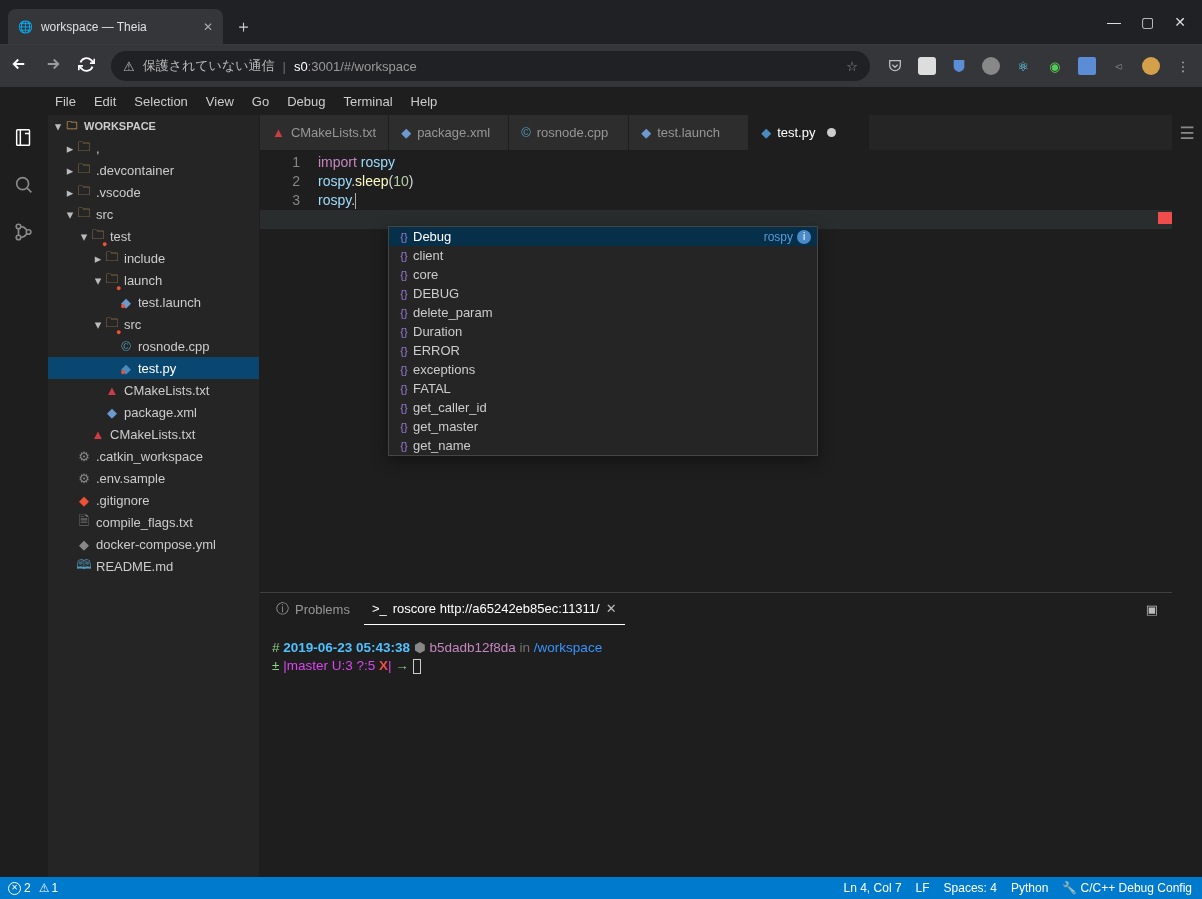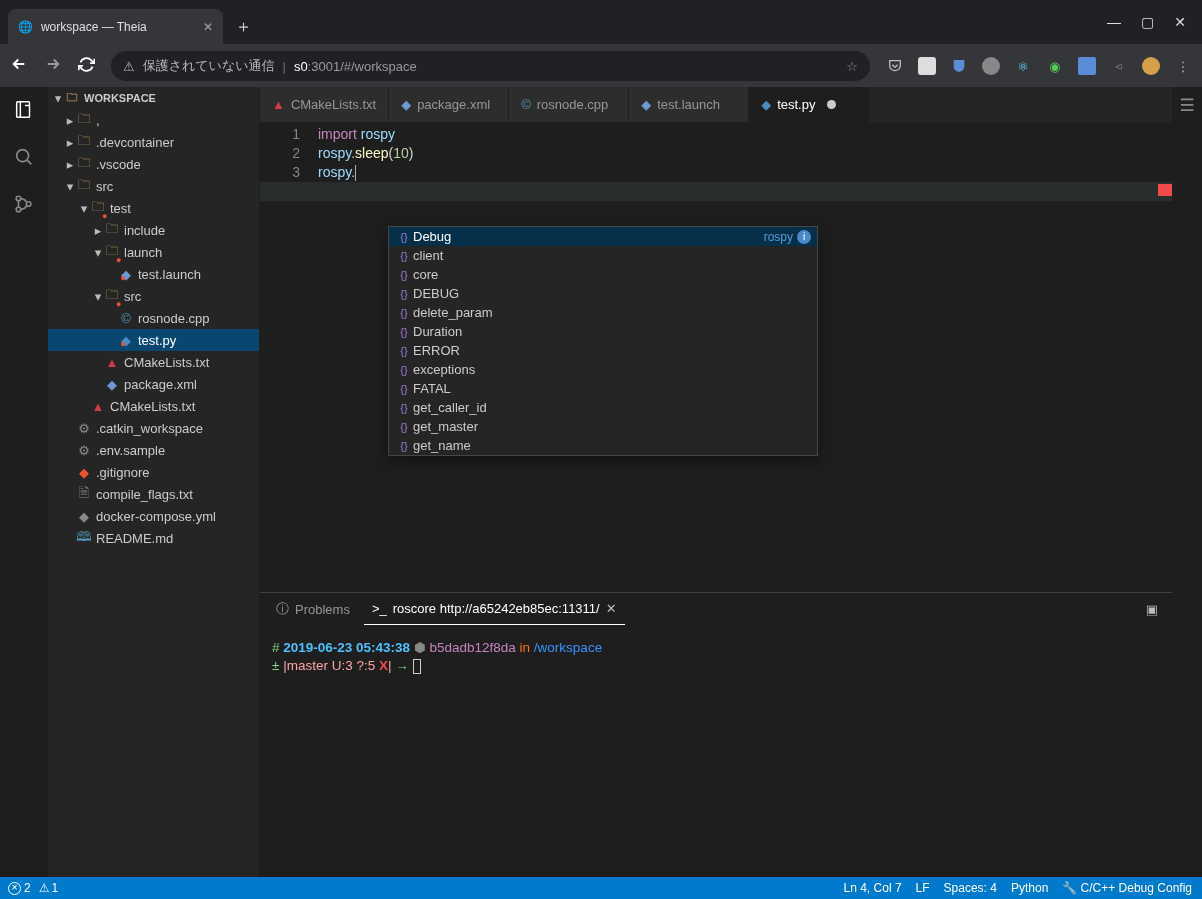--- a/index.html
+++ b/index.html
@@ -64,23 +64,23 @@
 .right-gutter { width: 30px; background: #1e1e1e; display: flex; flex-direction: column; align-items: center; padding-top: 8px; }
 
 .panel { height: 285px; border-top: 1px solid #414141; background: #1e1e1e; display: flex; flex-direction: column; }
 .panel-tabs { height: 32px; display: flex; align-items: center; padding: 0 8px; gap: 6px; color: #969696; font-size: 13px; }
 .ptab { display: flex; align-items: center; padding: 0 8px; gap: 6px; height: 32px; }
 .ptab.active { color: #fff; border-bottom: 1px solid #fff; }
 .panel-tools { margin-left: auto; display: flex; gap: 10px; padding-right: 6px; color: #bbb; }
 .terminal { flex: 1; padding: 14px 12px; font-family: Consolas, monospace; font-size: 13.5px; line-height: 18px; color: #ccc; }
 .t-time { color: #4fc1ff; font-weight: 600; }
 .t-host { color: #c586c0; }
-.t-in { color: #f97316; }
+.t-in { color: #737373; }
 .t-path { color: #3794ff; }
-.t-branch { color: #fca5a5; text-align: right; }
+.t-branch { color: #d946ef; text-align: right; }
 .t-red { color: #f14c4c; font-weight: bold; }
 .t-green { color: #89d185; }
 .term-cursor { display: inline-block; width: 8px; height: 15px; border: 1px solid #ccc; vertical-align: middle; }
 
 .statusbar { height: 22px; background: #007acc; color: #fff; display: flex; align-items: center; font-size: 12px; }
 .statusbar .left { display: flex; align-items: center; gap: 2px; padding-left: 8px; }
 .statusbar .right { margin-left: auto; display: flex; align-items: center; gap: 14px; padding-right: 10px; }
 .circle-x { display:inline-flex; width:13px; height:13px; border:1.3px solid #fff; border-radius:50%; align-items:center; justify-content:center; font-size:8px; line-height:1; margin-right:1px;}
 </style>
 </head>
@@ -135,20 +135,30 @@
     <span class="ext-icon" style="color:#61dafb">⚛</span>
     <span class="ext-icon" style="color:#5c5">◉</span>
     <span class="ext-icon" style="background:#5a8dd6;border-radius:2px"></span>
     <span class="ext-icon" style="color:#777">⪦</span>
     <span class="ext-icon" style="background:#d4a14a;border-radius:50%"></span>
     <span class="ext-icon" style="color:#bbb">⋮</span>
   </div>
 </div>
 
 <div class="ide">
+  <div class="menubar" id="menubar">
+      <span>File</span>
+      <span>Edit</span>
+      <span>Selection</span>
+      <span>View</span>
+      <span>Go</span>
+      <span>Debug</span>
+      <span>Terminal</span>
+      <span>Help</span>
+    </div>
   <div class="mainrow">
     <div class="activitybar">
       <span class="act-ico active"><svg viewBox="0 0 24 24" fill="none" stroke="currentColor" stroke-width="1.6">
             <path d="M8 3H5a1 1 0 00-1 1v15a1 1 0 001 1h3M8 3h9a1 1 0 011 1v3M8 3v17m0 0h9a1 1 0 001-1V7m0 0h-5"></path>
           </svg></span>
       <span class="act-ico"><svg viewBox="0 0 24 24" fill="none" stroke="currentColor" stroke-width="1.8">
             <circle cx="10.5" cy="10.5" r="6.5"></circle>
             <path d="M20 20l-4.5-4.5"></path>
           </svg></span>
       <span class="act-ico"><svg viewBox="0 0 24 24" fill="none" stroke="currentColor" stroke-width="1.8">

